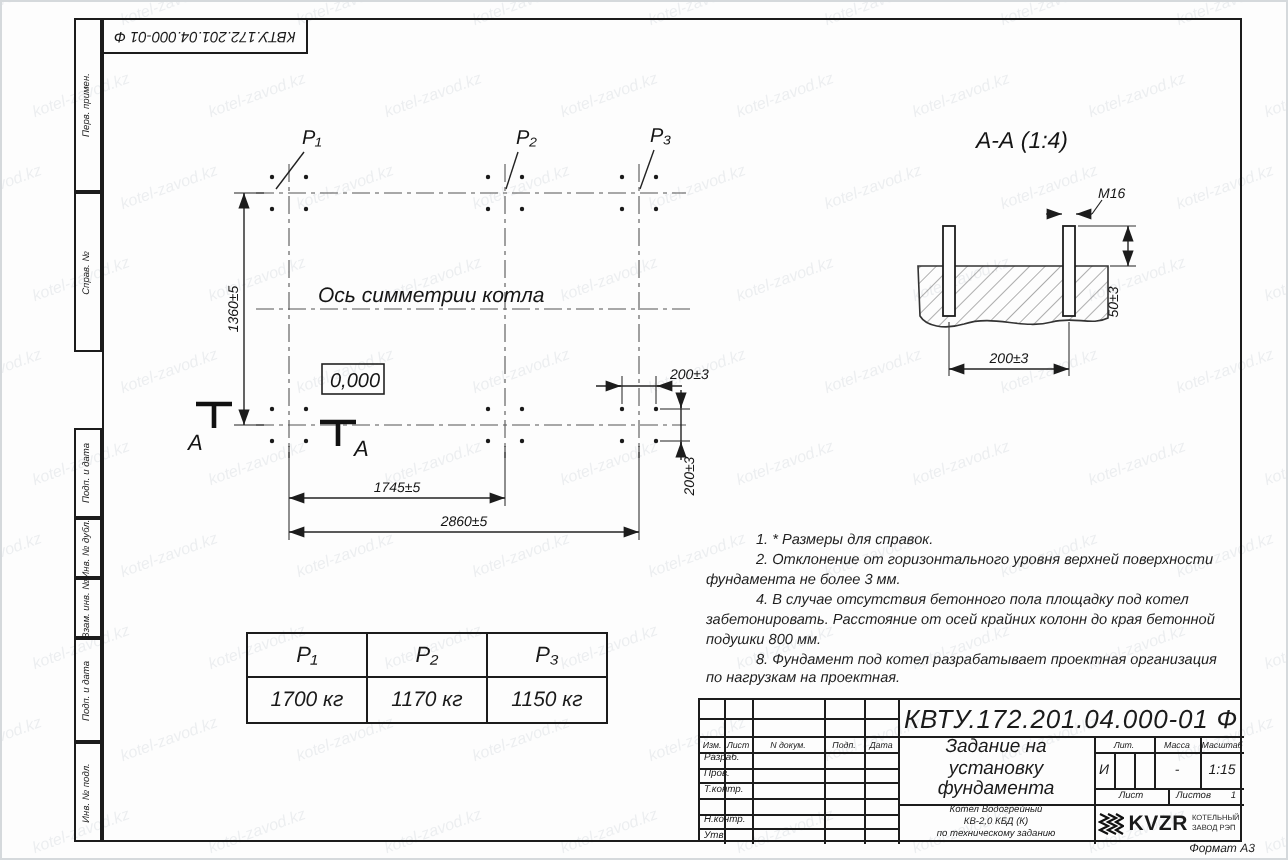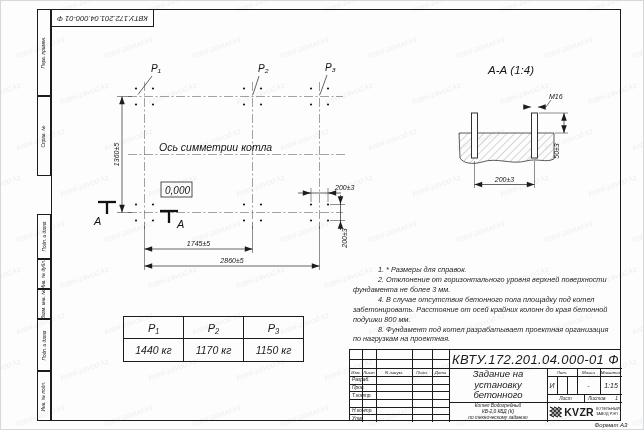--- a/index.html
+++ b/index.html
@@ -312,21 +312,21 @@
   </div>
 
   <table class="loads">
     <tbody>
         <tr class="hdr">
       <td>Р₁</td>
       <td>Р₂</td>
       <td>Р₃</td>
     </tr>
     <tr class="val">
-      <td>1440 кг</td>
+      <td>1700 кг</td>
       <td>1170 кг</td>
       <td>1150 кг</td>
     </tr>
   </tbody>
     </table>
 
   <div class="tb">
 
     <div class="v" style="left:12px;top:0;height:72px"></div>
     <div class="v" style="left:26px;top:0;height:72px"></div>
@@ -361,21 +361,21 @@
     <div class="cellTxt rowlab" style="left:0;top:33.7px;width:26px;height:7.6px">Пров.</div>
     <div class="cellTxt rowlab" style="left:0;top:41.3px;width:26px;height:7.7px">Т.контр.</div>
     <div class="cellTxt rowlab" style="left:0;top:56.7px;width:26px;height:7.6px">Н.контр.</div>
     <div class="cellTxt rowlab" style="left:0;top:64.3px;width:26px;height:7.7px">Утв.</div>
 
     <div class="cellTxt docnum" style="left:99px;top:0;width:173px;height:18px">КВТУ.172.201.04.000-01 Ф</div>
 
     <div style="position:absolute;left:99px;top:18px;width:98px;height:34px;display:flex;flex-direction:column;align-items:center;justify-content:center;font-size:9.5px;line-height:10.5px">
       <div>Задание на</div>
       <div>установку</div>
-      <div>бетонного</div>
+      <div>фундамента</div>
     </div>
 
     <div style="position:absolute;left:99px;top:52px;width:98px;height:20px;display:flex;flex-direction:column;align-items:center;justify-content:center;font-size:4.8px;line-height:5.8px">
       <div>Котел Водогрейный</div>
       <div>КВ-2,0 КБД (К)</div>
       <div>по техническому заданию</div>
     </div>
 
     <div class="cellTxt" style="left:197px;top:18px;width:30px;height:8px;font-size:4.4px">Лит.</div>
     <div class="cellTxt" style="left:227px;top:18px;width:23px;height:8px;font-size:4.4px">Масса</div>

